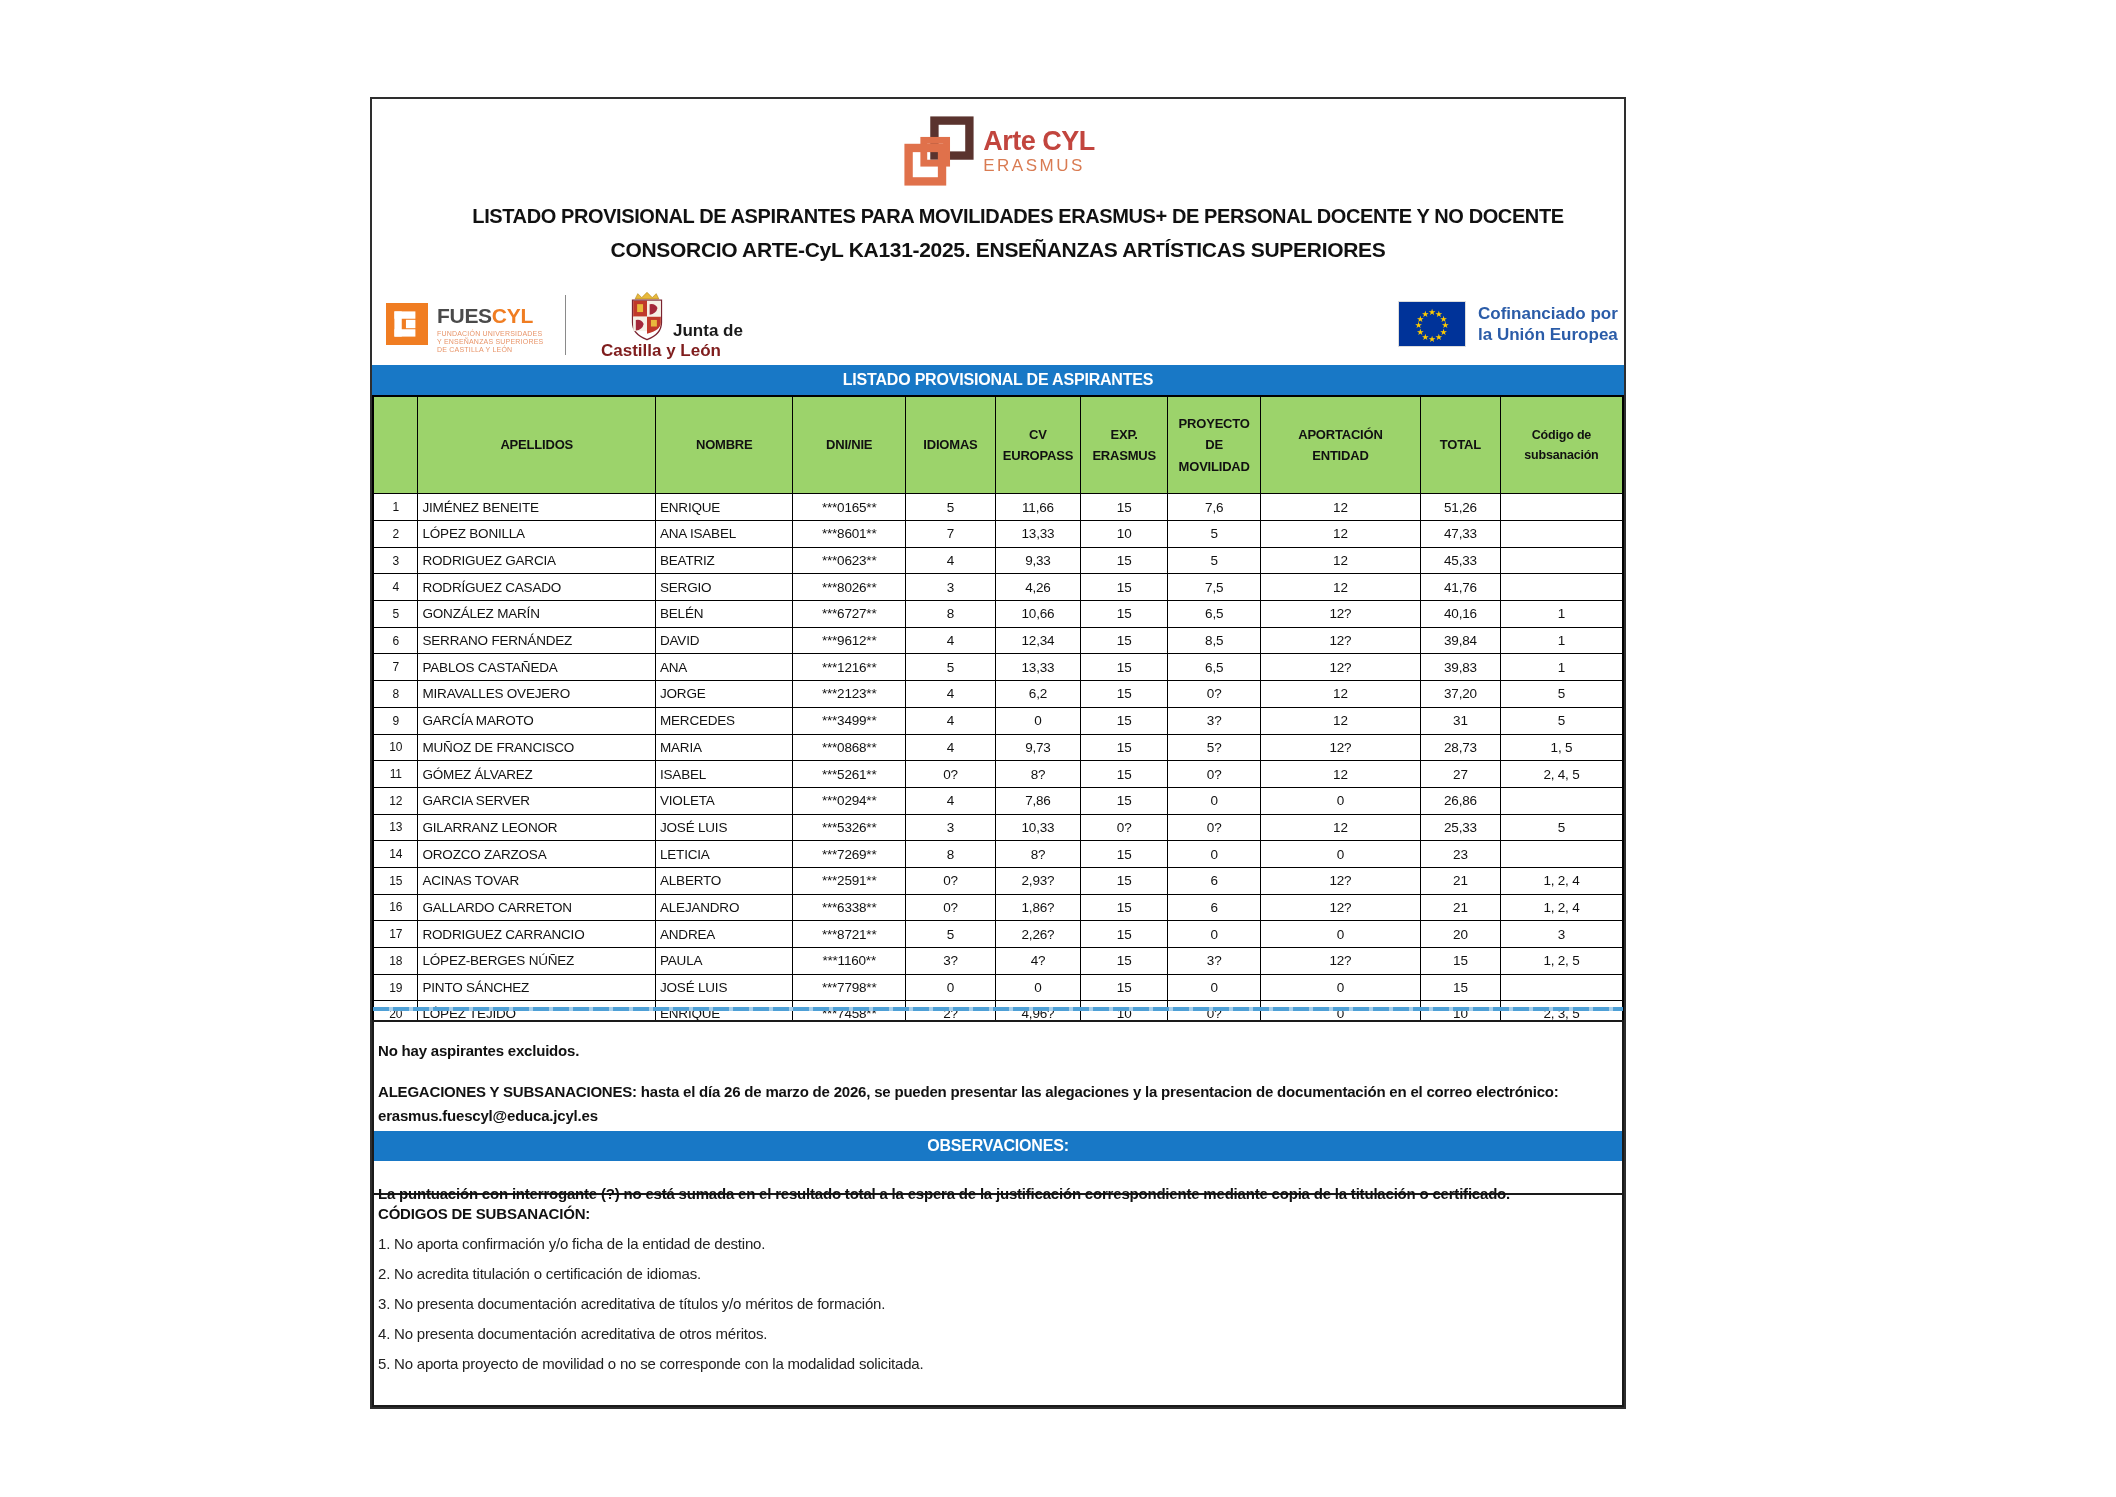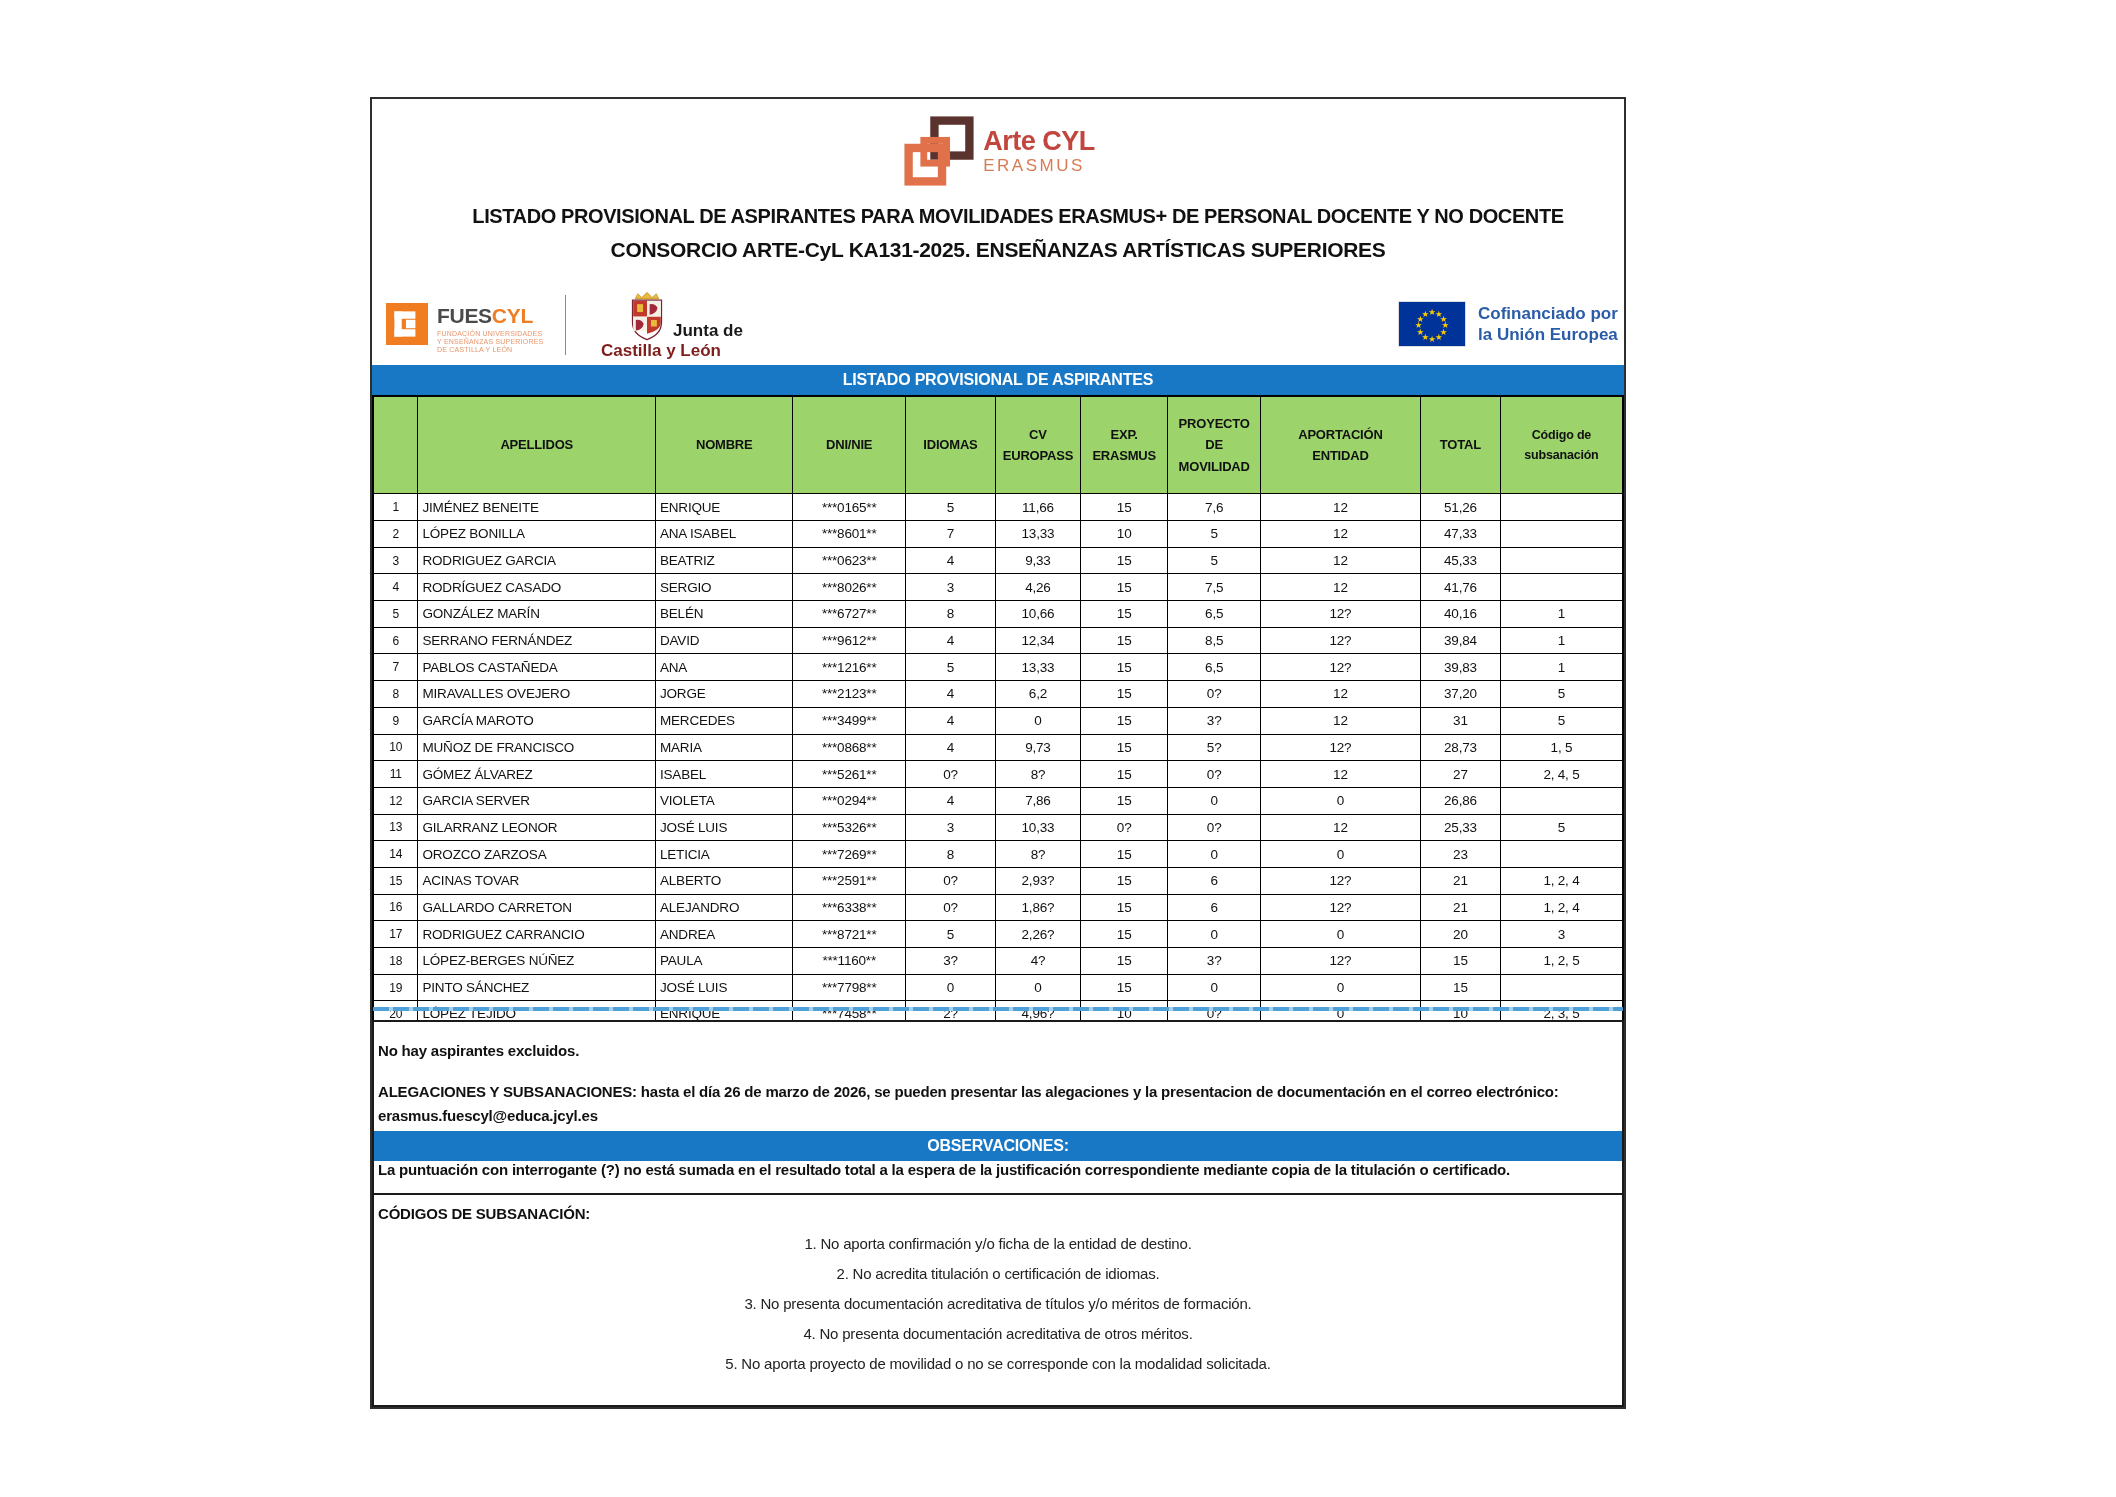--- a/index.html
+++ b/index.html
@@ -69,24 +69,24 @@
     background:repeating-linear-gradient(90deg,#4fa0d6 0 16px,#a8cfeb 16px 20px); }
 
   
   .bottom-box { position:absolute; top:921px; left:0; right:0; height:387px; border:2px solid #1a1a1a; background:#fff; }
   .bottom-box .bluebar.tall { height:34px; line-height:34px; }
   .excluded-body { height:109px; padding:20px 4px 0 4px; }
   .excluded-body p { font-size:15px; font-weight:bold; letter-spacing:-0.2px; }
   .excluded-body p.first { margin-bottom:24px; }
   .excluded-body p .line2 { display:block; margin-top:7px; }
   .obs-note { height:34px; border-bottom:2px solid #1a1a1a; font-size:15px; font-weight:bold;
-    padding:0 4px 0 4px; letter-spacing:-0.2px; }
+    padding:24px 4px 0 4px; letter-spacing:-0.2px; }
   .codes { padding:10px 4px 0 4px; }
   .codes-title { font-size:15px; font-weight:bold; letter-spacing:-0.2px; }
-  .codes-item { font-size:15px; margin-top:13px; letter-spacing:-0.2px; color:#222;text-align:center; }
+  .codes-item { font-size:15px; margin-top:13px; letter-spacing:-0.2px; color:#222; }
 </style>
 </head>
 <body>
 
 <div class="page">
 
   <div class="artecyl">
     <svg width="76" height="76" viewBox="0 0 100 100">
       <rect x="44" y="10" width="46" height="46" fill="none" stroke="#5a332e" stroke-width="11"></rect>
       <rect x="30" y="36" width="30" height="30" fill="none" stroke="#e0714b" stroke-width="9"></rect>

